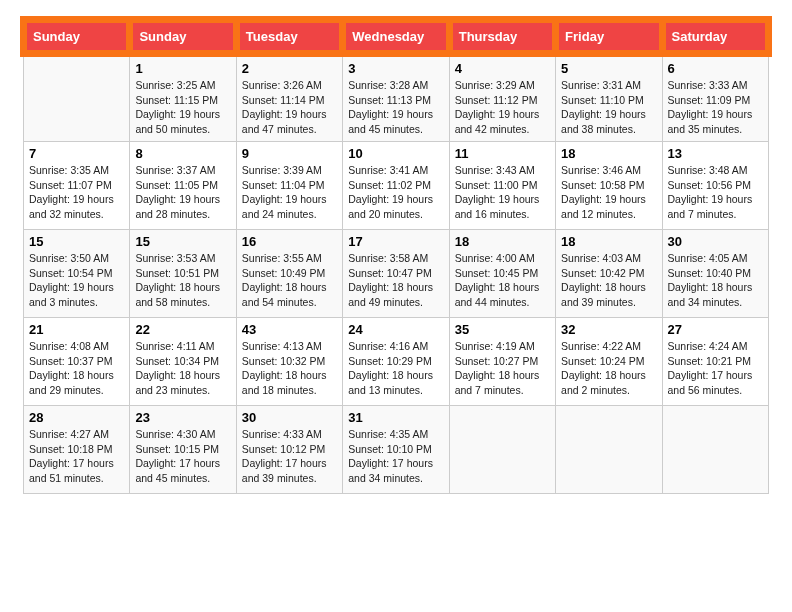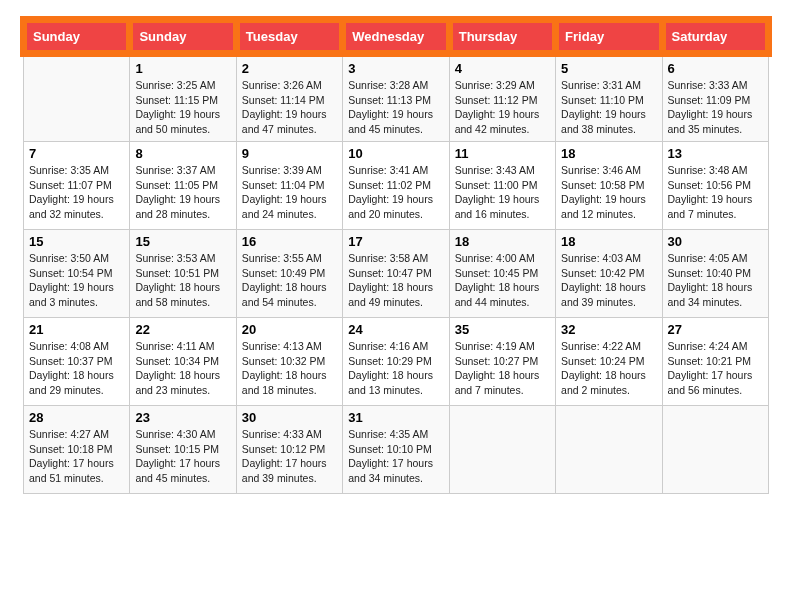--- a/index.html
+++ b/index.html
@@ -196,21 +196,21 @@
       <tr>
         <td>
           <span class="day-number">21</span>
           <div class="day-info">Sunrise: 4:08 AM<br>Sunset: 10:37 PM<br>Daylight: 18 hours and 29 minutes.</div>
         </td>
         <td>
           <span class="day-number">22</span>
           <div class="day-info">Sunrise: 4:11 AM<br>Sunset: 10:34 PM<br>Daylight: 18 hours and 23 minutes.</div>
         </td>
         <td>
-          <span class="day-number">20</span>
+          <span class="day-number">43</span>
           <div class="day-info">Sunrise: 4:13 AM<br>Sunset: 10:32 PM<br>Daylight: 18 hours and 18 minutes.</div>
         </td>
         <td>
           <span class="day-number">24</span>
           <div class="day-info">Sunrise: 4:16 AM<br>Sunset: 10:29 PM<br>Daylight: 18 hours and 13 minutes.</div>
         </td>
         <td>
           <span class="day-number">35</span>
           <div class="day-info">Sunrise: 4:19 AM<br>Sunset: 10:27 PM<br>Daylight: 18 hours and 7 minutes.</div>
         </td>

